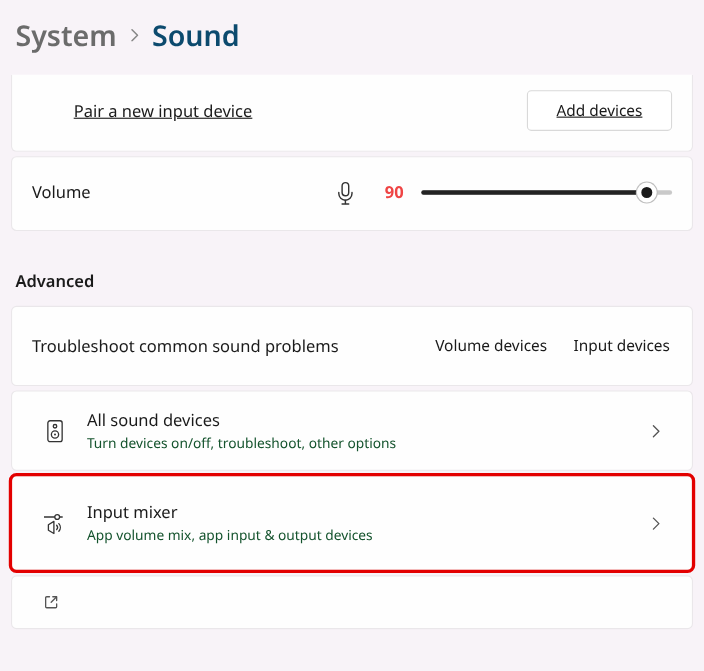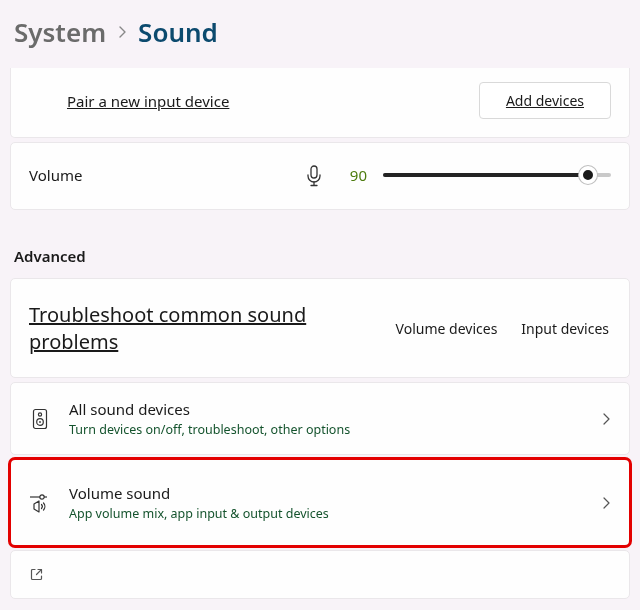--- a/index.html
+++ b/index.html
@@ -68,21 +68,21 @@
   
   .vol-card {
     display: flex;
     align-items: flex-start;
     padding: 22px 18px;
     gap: 16px;
   }
   .vol-card .label { flex: 0 0 auto; font-size: 15px; }
   .vol-card .spacer { flex: 1; }
   .mic-icon { color: #333; }
-  .vol-value { font-size: 15px; color: #4d7c0f; width: 28px; text-align: right; }
+  .vol-value { font-size: 15px; color: #ef4444; width: 28px; text-align: right; font-weight: bold; }
   .slider-wrap {
     position: relative;
     width: 228px;
     height: 20px;
     display: flex;
     align-items: center;
     cursor: pointer;
   }
   .slider-track-bg {
     position: absolute;
@@ -118,33 +118,33 @@
   }
 
   
   .trouble-card {
     display: flex;
     align-items: center;
     padding: 22px 18px;
     justify-content: space-between;
     gap: 20px;
   }
-  .trouble-card .title { font-size: 20px; flex: 1; text-decoration: underline; }
+  .trouble-card .title { font-size: 15px; flex: 1; }
   .trouble-card .link {
     font-size: 14px;
     color: #1a1a1a;
     cursor: pointer;
     padding: 4px 2px;
   }
 
   
   .nav-card {
     display: flex;
     align-items: center;
-    padding: 16px 18px;
+    padding: 16px 28px;
     gap: 18px;
     margin-top: 4px;
     cursor: pointer;
   }
   .nav-card .icon { width: 22px; display:flex; align-items:center; justify-content:center; color:#333; }
   .nav-card .text { flex: 1; }
   .nav-card .title { font-size: 15px; }
   .nav-card .sub { font-size: 12.5px; color: #14532d; margin-top: 2px; }
   .nav-card .trail { color: #555; }
 
@@ -228,21 +228,21 @@
     <span class="icon">
       <svg width="22" height="20" viewBox="0 0 22 20" fill="none">
         <line x1="1" y1="4" x2="18" y2="4" stroke="currentColor" stroke-width="1.2"></line>
         <circle cx="13" cy="4" r="2.2" fill="#fff" stroke="currentColor" stroke-width="1.2"></circle>
         <path d="M5 16 V11 L10 8 V19 L5 16 Z" stroke="currentColor" stroke-width="1.2" fill="none" stroke-linejoin="round"></path>
         <path d="M12.5 11.5a3 3 0 0 1 0 4" stroke="currentColor" stroke-width="1.2" stroke-linecap="round"></path>
         <path d="M14.5 10a5.2 5.2 0 0 1 0 7" stroke="currentColor" stroke-width="1.2" stroke-linecap="round"></path>
       </svg>
     </span>
     <span class="text">
-      <div class="title">Volume sound</div>
+      <div class="title">Input mixer</div>
       <div class="sub">App volume mix, app input &amp; output devices</div>
     </span>
     <span class="trail">
       <svg width="10" height="14" viewBox="0 0 10 14" fill="none">
           <path d="M3 2l5 5-5 5" stroke="currentColor" stroke-width="1.2" stroke-linecap="round" stroke-linejoin="round"></path>
         </svg>
     </span>
   </div>
 
   <div class="card nav-card">

